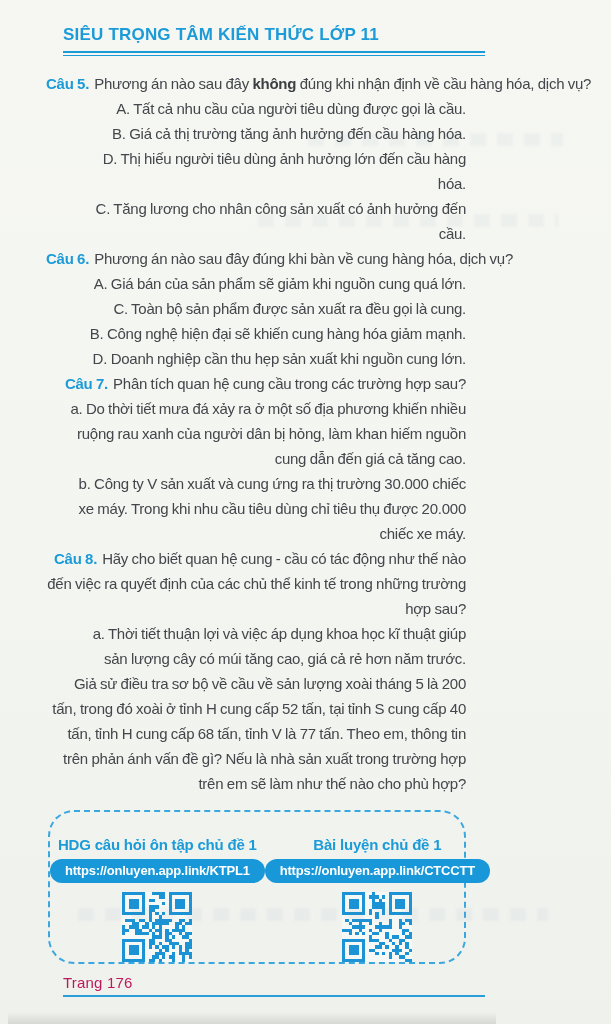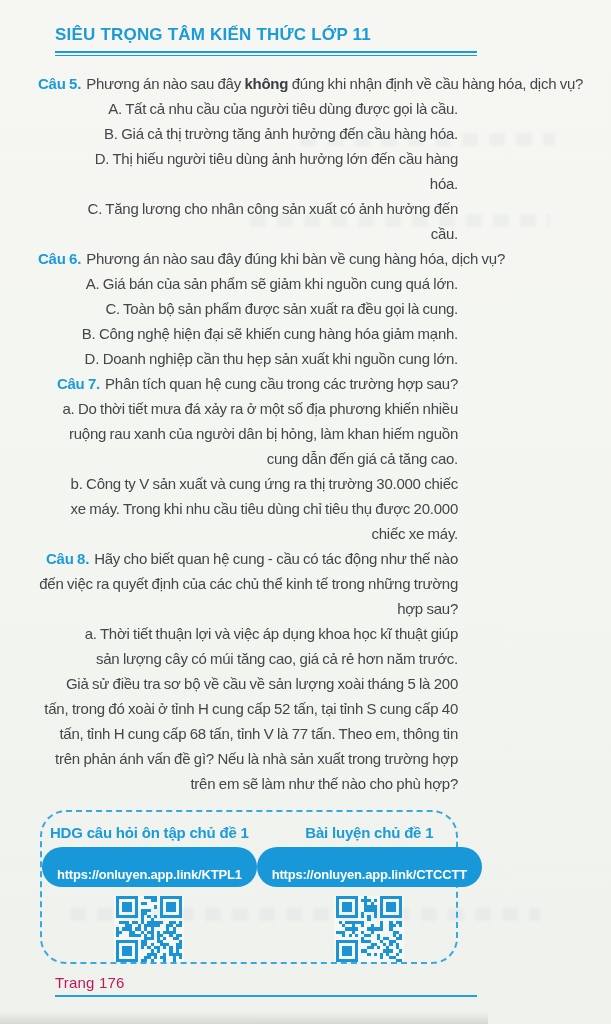--- a/index.html
+++ b/index.html
@@ -1,21 +1,21 @@
 <!DOCTYPE html>
 <html><head>
 <meta charset="utf-8">
 <style>
   html,body{margin:0;padding:0;}
   body{
     width:611px;height:1024px;overflow:hidden;
     font-family:"Liberation Sans", sans-serif;
     background:linear-gradient(180deg,#f6f7f3 0%,#f3f5f1 55%,#eff1ed 100%);
   }
-  .page{position:relative;width:488px;height:1024px;}
+  .page{position:relative;width:488px;height:1024px;margin-left:8px;}
 
   
   .hdr{padding:24px 11px 0 55px;}
   .hdr h1{
     margin:0;font-size:17px;font-weight:bold;color:#1b9bd7;
     letter-spacing:.2px;line-height:22px;
   }
   .rule-thick{height:2px;background:#1b9bd7;margin-top:5px;}
   .rule-thin{height:1px;background:#1b9bd7;margin-top:2px;}
 
@@ -30,31 +30,32 @@
   .wrap-stem{text-align:justify;}
   .q-option{padding-left:37px;}
   .q-par{text-align:justify;text-indent:22px;}
   b{color:#3b3e42;}
 
   
   .qr-box{
     margin:14px 0 0 2px;height:154px;box-sizing:border-box;
     border:2px dashed #3aa7de;border-radius:26px;
     display:flex;
+    align-items:flex-end;
   }
   .qr-col{flex:1;display:flex;flex-direction:column;align-items:center;}
   .qr-title{
     margin-top:12px;font-size:15px;font-weight:bold;color:#1b9bd7;
     letter-spacing:-.2px;
   }
   .qr-pill{
     margin-top:6px;background:#1898d8;color:#ffffff;border:none;
     font-family:"Liberation Sans", sans-serif;
     font-size:13px;font-weight:bold;letter-spacing:-.2px;
-    padding:20px 15px 5px;border-radius:999px;cursor:pointer;
+    padding:4px 15px 5px;border-radius:999px;cursor:pointer;
   }
   svg.qr{width:70px;height:70px;margin-top:9px;shape-rendering:crispEdges;background:#f6f8f5;}
 
   
   .ftr{position:absolute;left:55px;right:11px;top:974px;}
   .ftr-label{font-size:15px;color:#be185d;letter-spacing:.2px;}
   .ftr-rule{height:2px;background:#2a9ed9;margin-top:4px;}
 
   
   .ghost{

